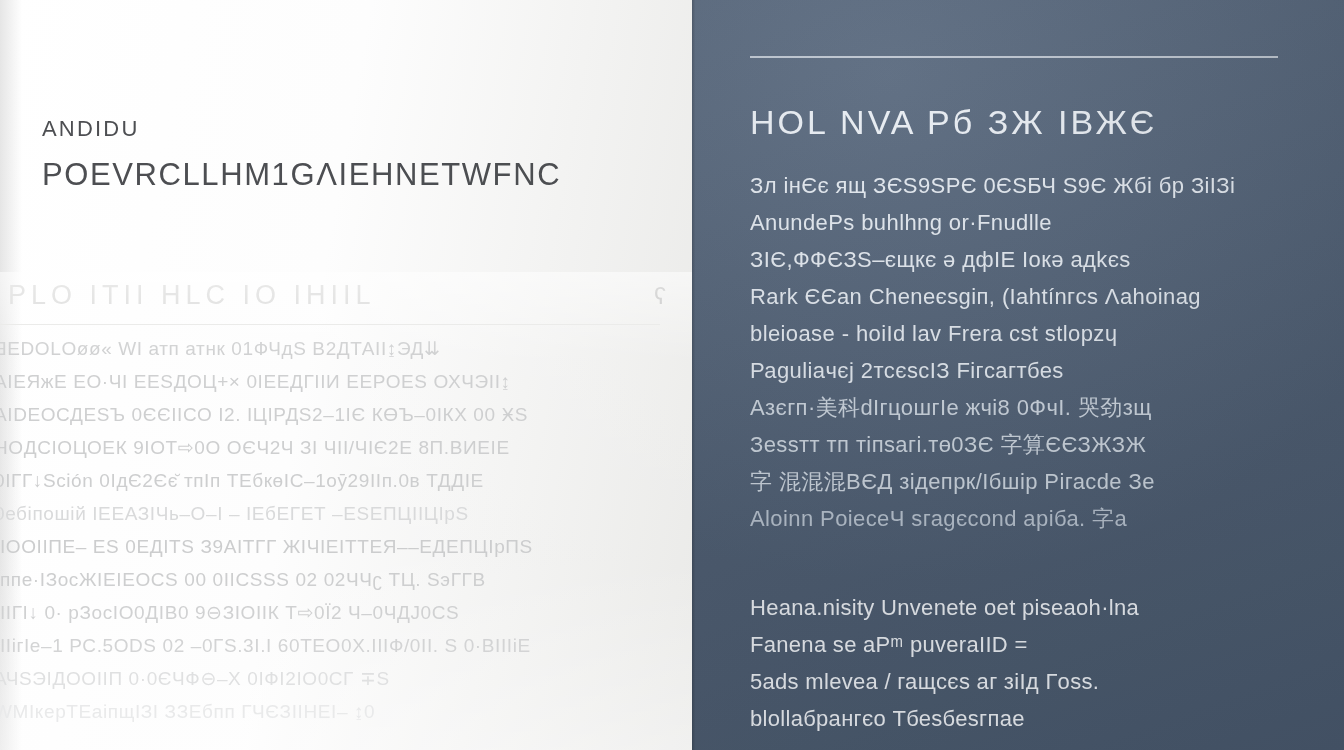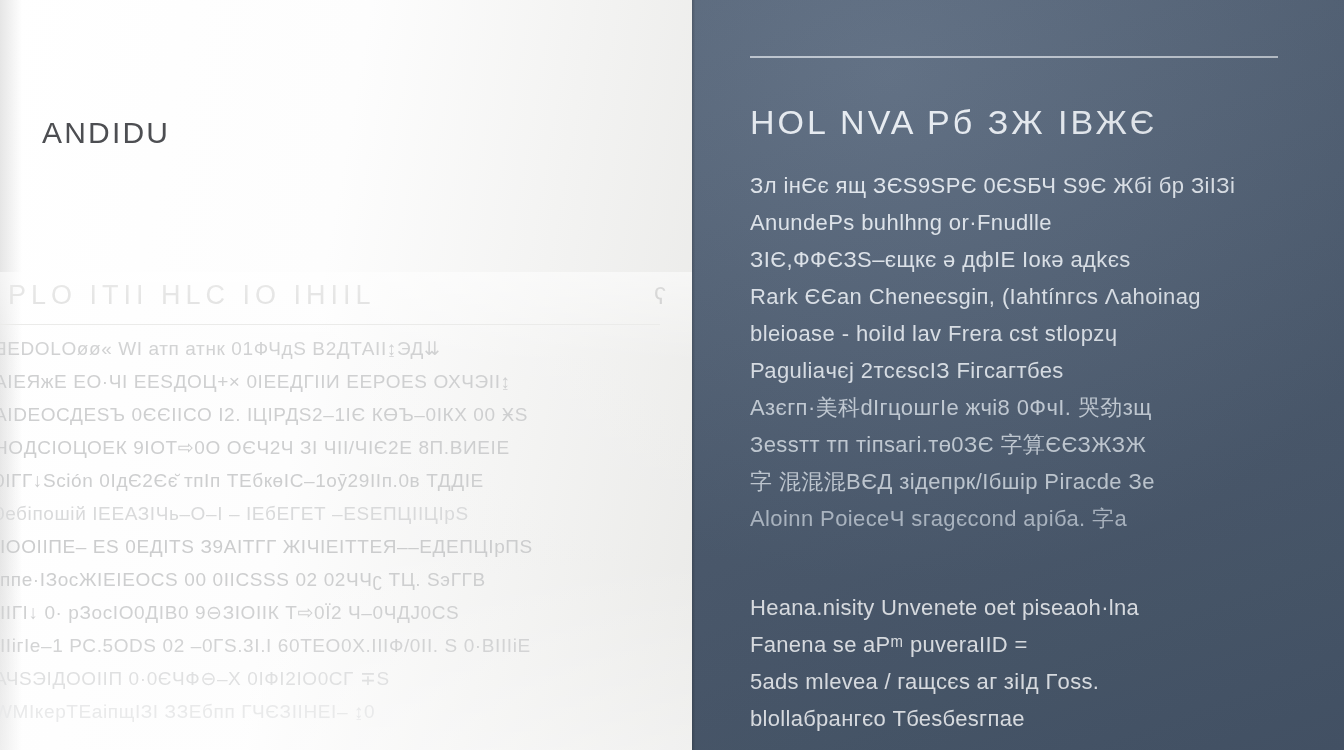--- a/index.html
+++ b/index.html
@@ -35,21 +35,21 @@
     background: linear-gradient(90deg, rgba(140,140,140,0.22), rgba(255,255,255,0));
   }
   .left-inner {
     position: absolute;
     left: 42px;
     top: 118px;
     right: 24px;
   }
   .title-line {
     color: #3e4044;
-    font-size: 30px;
+    font-size: 22px;
     letter-spacing: 2.2px;
     line-height: 1.0;
     margin-bottom: 19px;
     font-weight: 400;
     opacity: 0.92;
   }
   .title-line.second {
     font-size: 31px;
     letter-spacing: 1.6px;
     margin-bottom: 10px;
@@ -200,20 +200,21 @@
 </head>
 <body>
 
 <div class="page">
 
   <div class="left-panel">
     <div class="left-edge-shadow"></div>
 
     <div class="left-inner">
       <div class="title-line">ANDIDU</div>
+      <div class="title-line second">POEVRCLLHM1GΛІEHNETWFNC</div>
     </div>
 
     <div class="ghost-block">
       <div class="ghost-header">PLO  ITII  HLC   IO  IHIIL</div>
       <div class="ghost-corner-mark">ʕ</div>
       <div class="ghost-rule"></div>
 
       <div class="ghost-rows">
         <div class="ghost-row">ƎEDOLOøø« WІ атп атнк 01ФЧдЅ В2ДТАІІ↨ЭД⇊</div>
         <div class="ghost-row">AІЕЯжЕ EO·ЧІ ЕЕЅДОЦ+× 0ІЕЕДГІІИ ЕЕРОЕЅ ОХЧЭІІ↨</div>

